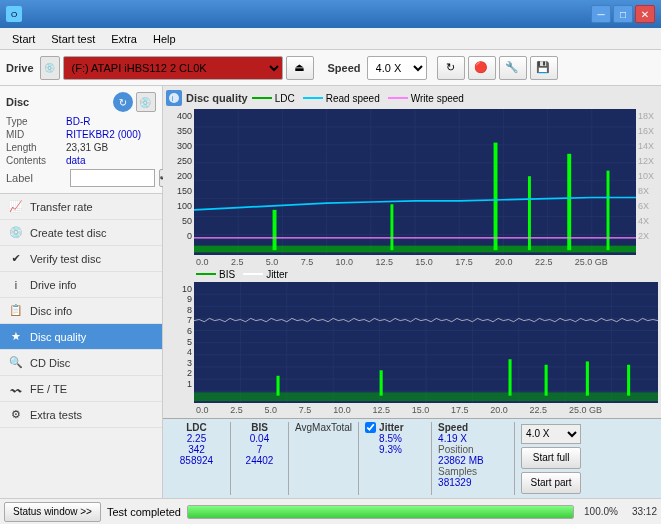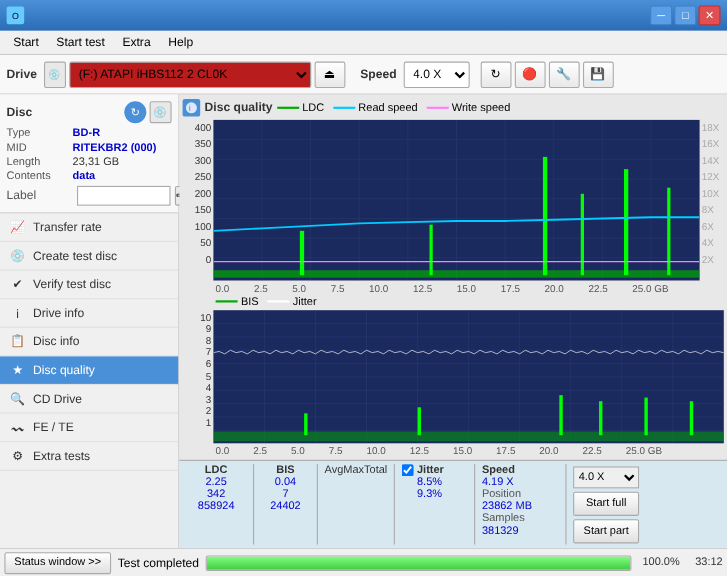--- a/index.html
+++ b/index.html
@@ -32,21 +32,21 @@
 
     
     .sidebar { width: 163px; background: #f0f0f0; border-right: 1px solid #ccc; display: flex; flex-direction: column; }
 
     
     .disc-panel { background: #f8f8f8; border-bottom: 1px solid #ccc; padding: 6px; }
     .disc-panel-header { display: flex; align-items: center; justify-content: space-between; margin-bottom: 4px; }
     .disc-panel-title { font-size: 11px; font-weight: bold; color: #333; }
     .disc-row { display: flex; font-size: 10px; margin-bottom: 2px; }
     .disc-key { color: #555; width: 60px; flex-shrink: 0; }
-    .disc-val { color: #0000cc; font-weight: bold; }
+    .disc-val { color: #0000cc; font-weight: normal; }
     .disc-val.black { color: #333; font-weight: normal; }
     .label-row { display: flex; align-items: center; gap: 4px; margin-top: 3px; }
     .label-input { height: 18px; width: 85px; border: 1px solid #aaa; background: white; font-size: 10px; padding: 0 2px; }
     .label-btn { width: 18px; height: 18px; background: #e8e8e8; border: 1px solid #aaa; border-radius: 2px; display: flex; align-items: center; justify-content: center; font-size: 9px; cursor: pointer; }
 
     
     .nav-list { flex: 1; }
     .nav-item { height: 26px; display: flex; align-items: center; padding: 0 8px; gap: 6px; cursor: pointer; font-size: 11px; color: #333; border-bottom: 1px solid #e0e0e0; }
     .nav-item.active { background: #4a90d9; color: white; }
     .nav-icon { width: 16px; height: 16px; display: flex; align-items: center; justify-content: center; flex-shrink: 0; }
@@ -164,21 +164,21 @@
       <div class="nav-item">
         <div class="nav-icon">📋</div>
         <span>Disc info</span>
       </div>
       <div class="nav-item active">
         <div class="nav-icon">★</div>
         <span>Disc quality</span>
       </div>
       <div class="nav-item">
         <div class="nav-icon">🔍</div>
-        <span>CD Drive</span>
+        <span>CD Disc</span>
       </div>
       <div class="nav-item">
         <div class="nav-icon">〰</div>
         <span>FE / TE</span>
       </div>
       <div class="nav-item">
         <div class="nav-icon">⚙</div>
         <span>Extra tests</span>
       </div>
     </div>

